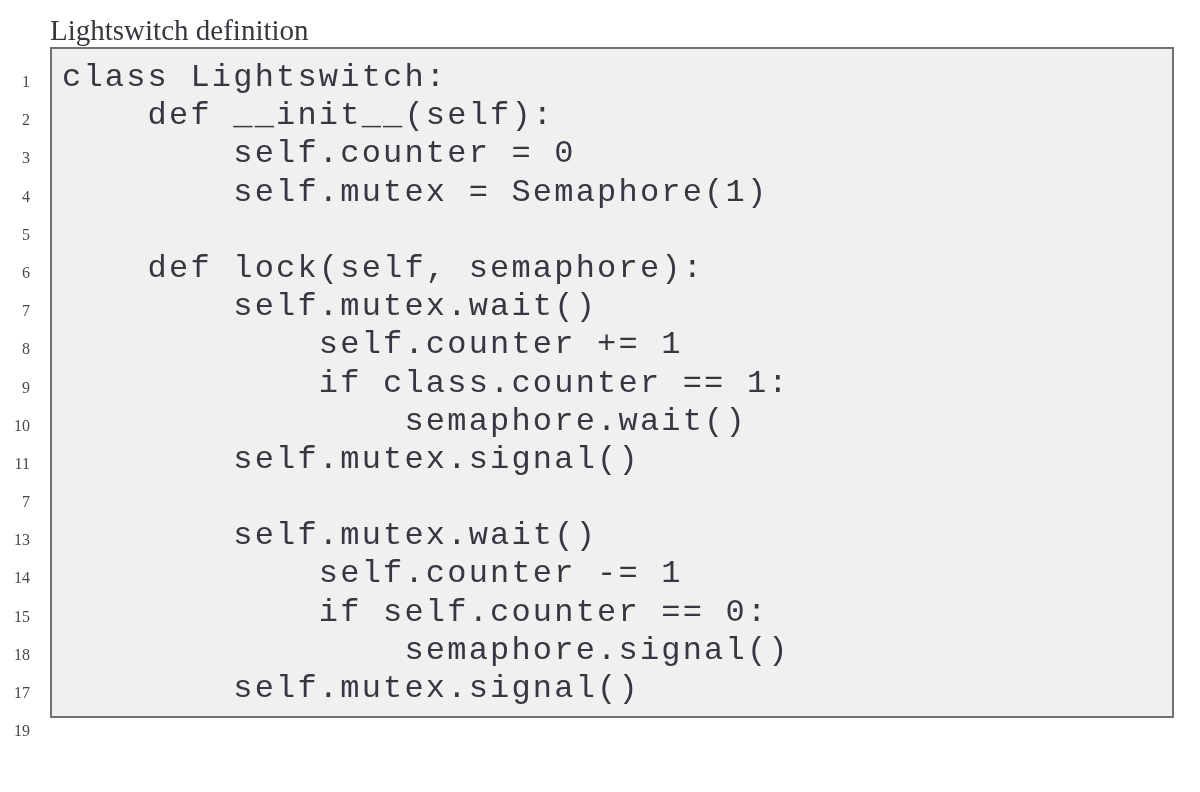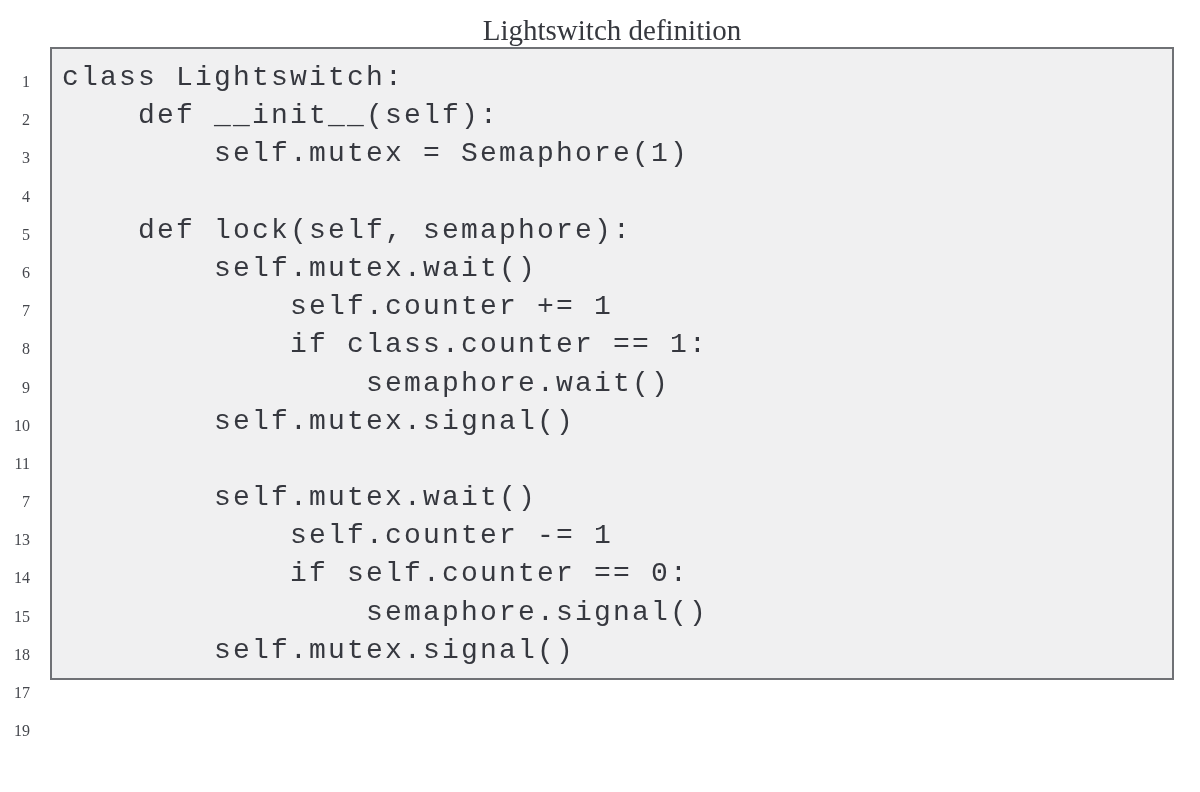--- a/index.html
+++ b/index.html
@@ -13,21 +13,20 @@
   *{margin:0;padding:0;box-sizing:border-box;}
   html,body{width:1200px;height:792px;background:#ffffff;overflow:hidden;}
   body{font-family:"Liberation Serif","DejaVu Serif",serif;}
 
   .figure{position:relative;width:1200px;height:792px;}
 
   .caption{
     margin:0 26px 0 50px;            
     padding-top:14px;
     height:47px;
-    text-align:center;
     font-family:"Liberation Serif","DejaVu Serif",serif;
     font-size:29px;
     line-height:32px;
     color:var(--caption-text);
   }
 
   .listing{
     display:flex;
     align-items:flex-start;
   }
@@ -52,21 +51,21 @@
     width:1124px;
     border:2px solid var(--box-border);
     background:var(--box-bg);
     padding:10px 0 8px 10px;
   }
   .codebox .line{
     height:var(--row-h);
     line-height:var(--row-h);
     white-space:pre;
     font-family:"Liberation Mono","DejaVu Sans Mono",monospace;
-    font-size:28px;
+    font-size:32px;
     letter-spacing:2.2px;
     color:var(--code-text);
     overflow:hidden;
   }
 </style>
 </head>
 <body>
 
 <div class="figure">
   <div class="caption">Lightswitch definition</div>
@@ -88,20 +87,21 @@
         <div class="num">13</div>
         <div class="num">14</div>
         <div class="num">15</div>
         <div class="num">18</div>
         <div class="num">17</div>
         <div class="num">19</div>
       </div>
     <div class="codebox">
         <pre class="line">class Lightswitch:</pre>
         <pre class="line">    def __init__(self):</pre>
+        <pre class="line">        self.counter = 0</pre>
         <pre class="line">        self.mutex = Semaphore(1)</pre>
         <pre class="line"></pre>
         <pre class="line">    def lock(self, semaphore):</pre>
         <pre class="line">        self.mutex.wait()</pre>
         <pre class="line">            self.counter += 1</pre>
         <pre class="line">            if class.counter == 1:</pre>
         <pre class="line">                semaphore.wait()</pre>
         <pre class="line">        self.mutex.signal()</pre>
         <pre class="line"></pre>
         <pre class="line">        self.mutex.wait()</pre>

